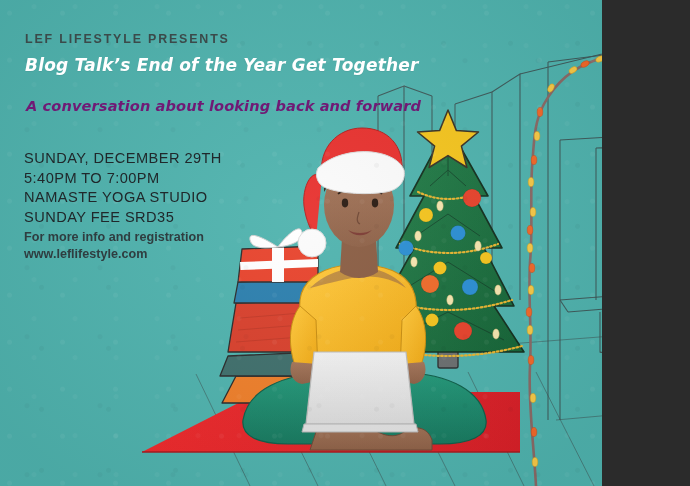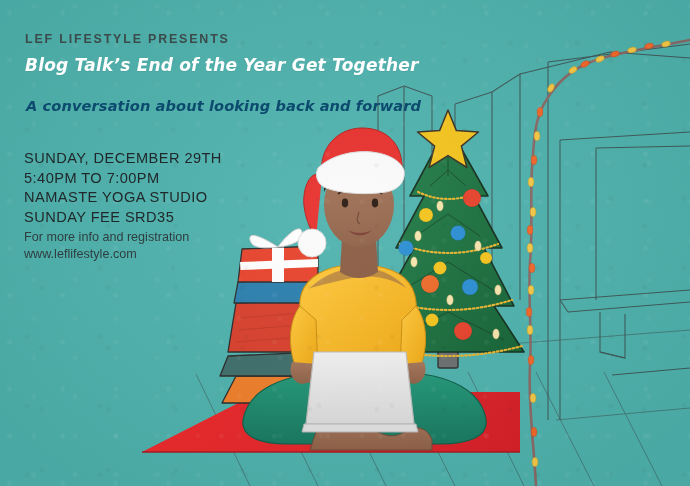--- a/index.html
+++ b/index.html
@@ -1,17 +1,17 @@
 <!DOCTYPE html>
 <html><head>
 <meta charset="utf-8">
 <style>
   html,body{margin:0;padding:0;background:#2b2b2b;}
   #poster{
-    position:relative;width:690px;height:486px;overflow:hidden;
+    position:relative;width:602px;height:486px;overflow:hidden;
     background:#4fb3ae;
     font-family:"Liberation Sans", sans-serif;
     user-select:none;
   }
   
   .tex{position:absolute;inset:0;
     background-image:
       radial-gradient(circle at 18% 28%, rgba(255,255,255,.05) 0 2px, transparent 3px),
       radial-gradient(circle at 62% 71%, rgba(0,0,0,.035) 0 2px, transparent 3px),
       radial-gradient(circle at 83% 17%, rgba(255,255,255,.04) 0 2px, transparent 3px),
@@ -34,30 +34,30 @@
   .title{
     position:absolute;left:25px;top:55px;
     font-family:"DejaVu Sans",sans-serif;
     font-size:17px;font-weight:700;font-style:italic;color:#ffffff;
     letter-spacing:.2px;white-space:nowrap;
     text-shadow:0 1px 0 rgba(0,0,0,.05);
   }
   .subtitle{
     position:absolute;left:26px;top:97px;
     font-family:"DejaVu Sans",sans-serif;
-    font-size:14.6px;font-weight:700;font-style:italic;color:#0c4a6e;
+    font-size:14.6px;font-weight:700;font-style:italic;color:#701a75;
     letter-spacing:.1px;white-space:nowrap;
   }
   .details{position:absolute;left:24px;top:149px;}
   .details .ln{
     font-family:"Liberation Sans Narrow","Liberation Sans",sans-serif;
     font-size:14.6px;color:#20282b;letter-spacing:.45px;line-height:19.6px;
     white-space:nowrap;font-weight:500;
   }
-  .info{position:absolute;left:24px;top:229px;}
+  .info{position:absolute;left:24px;top:229px;font-weight:bold;}
   .info .ln{
     font-family:"Liberation Sans",sans-serif;
     font-size:12.6px;color:#2f3d40;line-height:17px;white-space:nowrap;
   }
 </style>
 </head>
 <body>
 
 <div id="poster">
 

